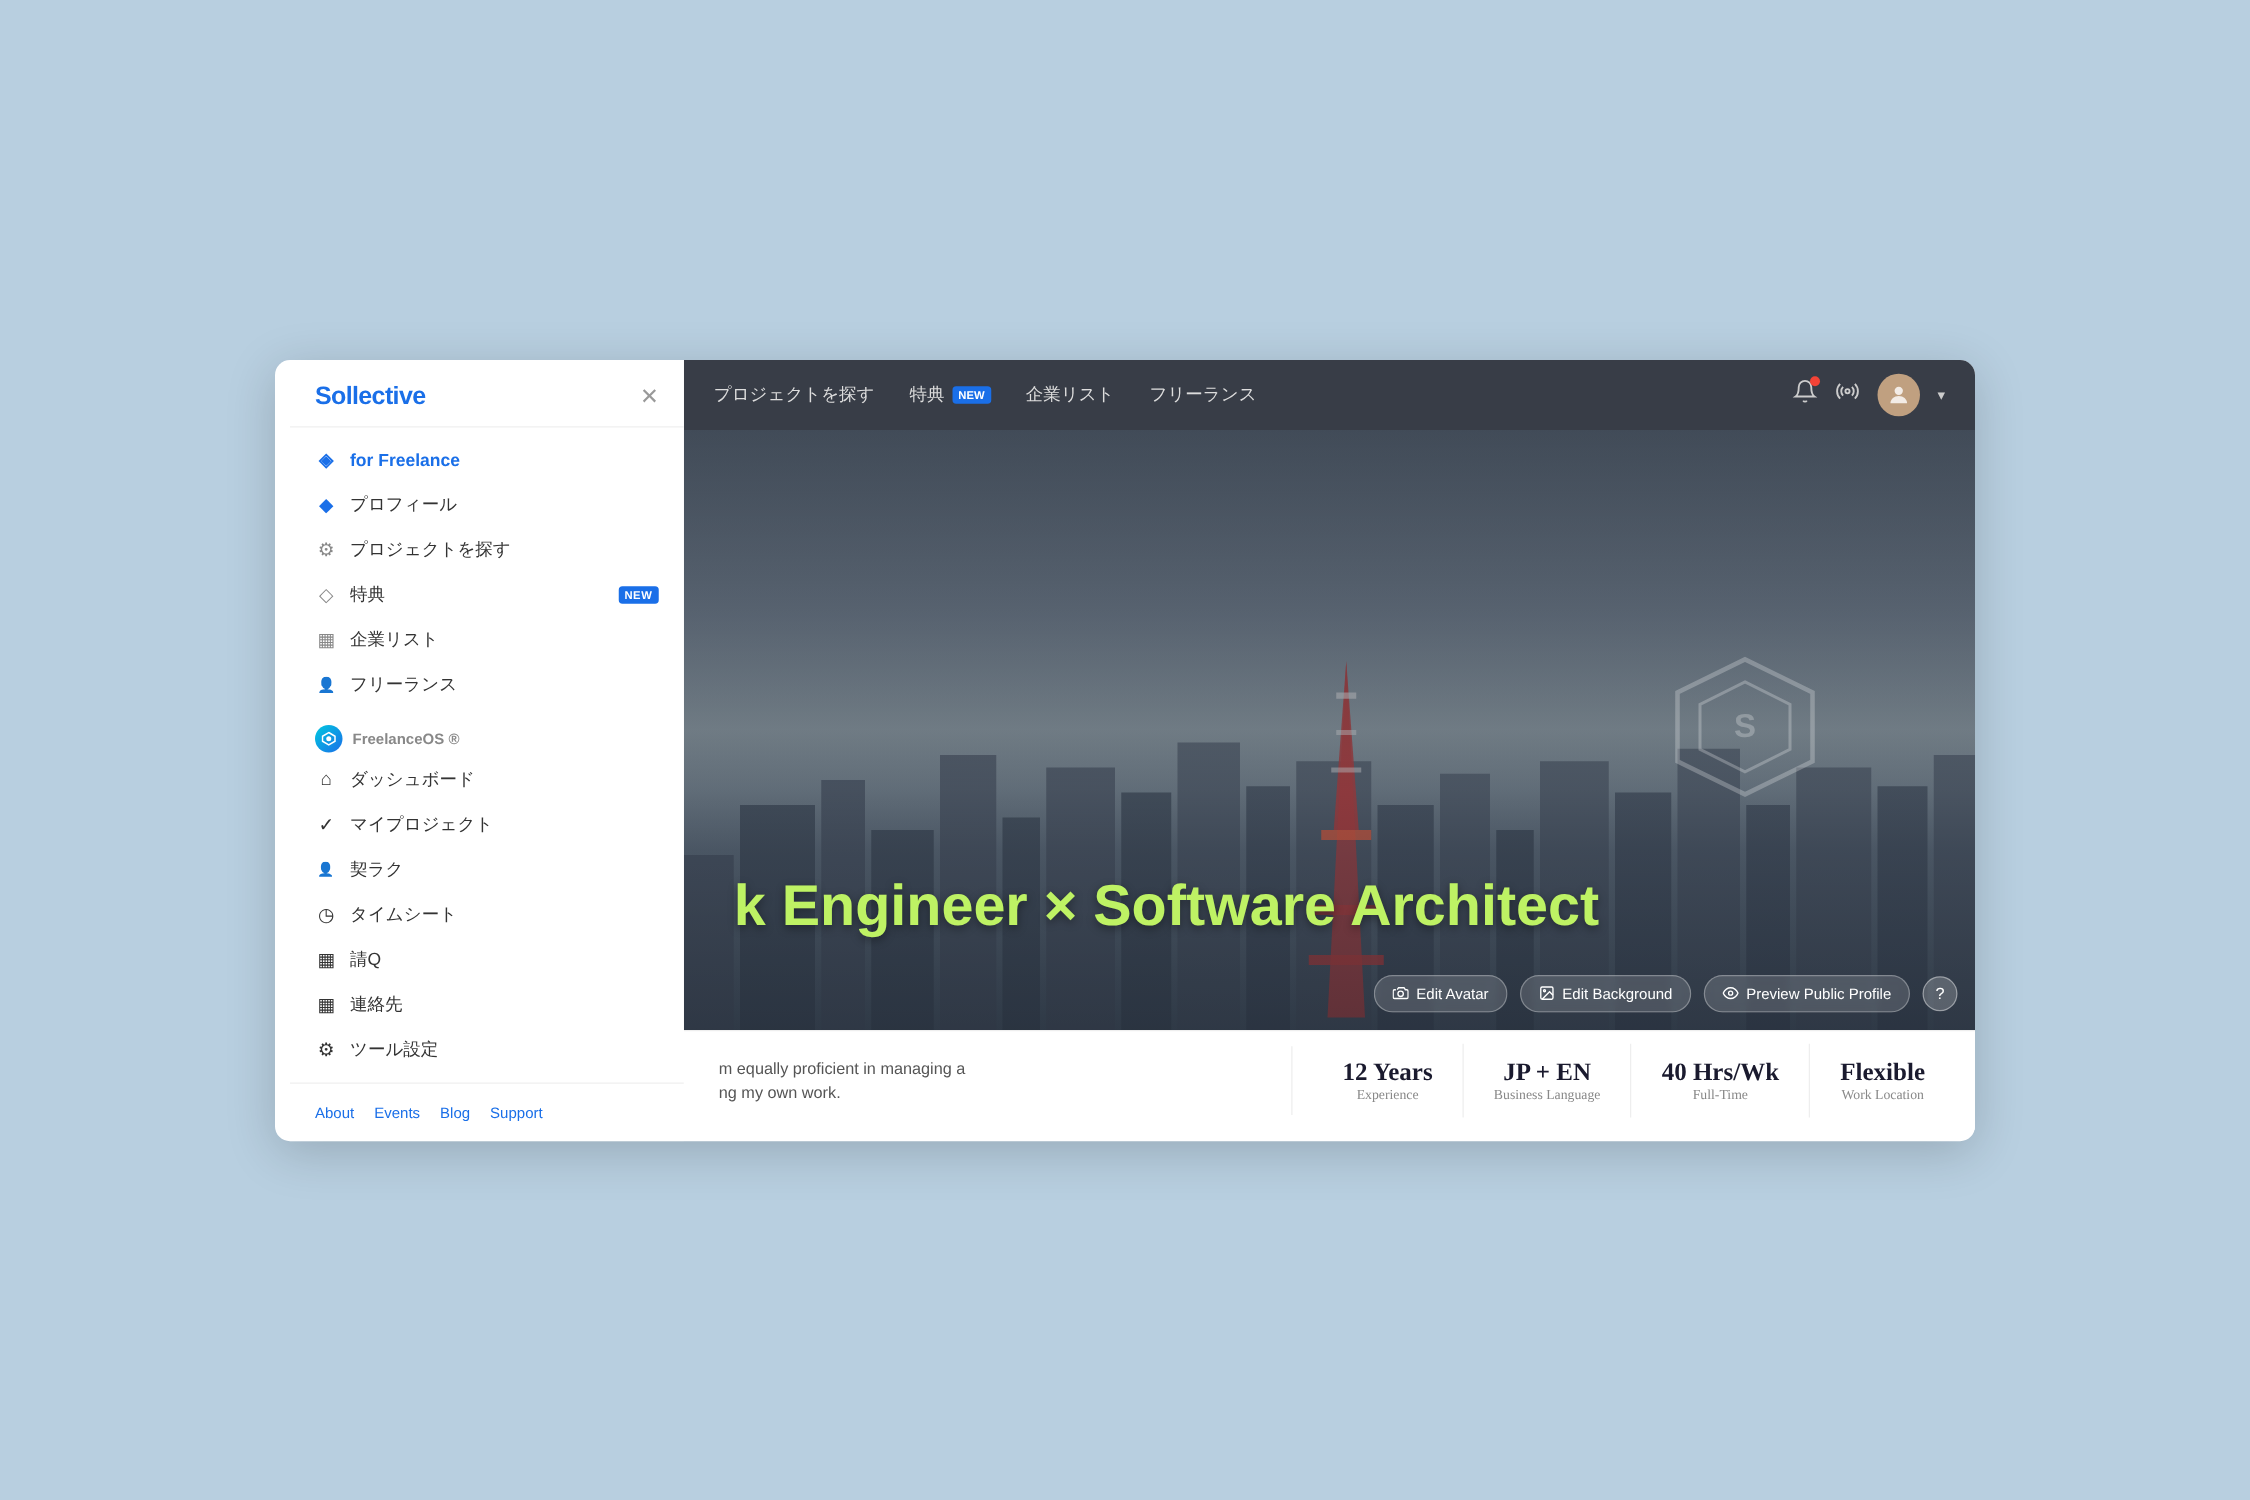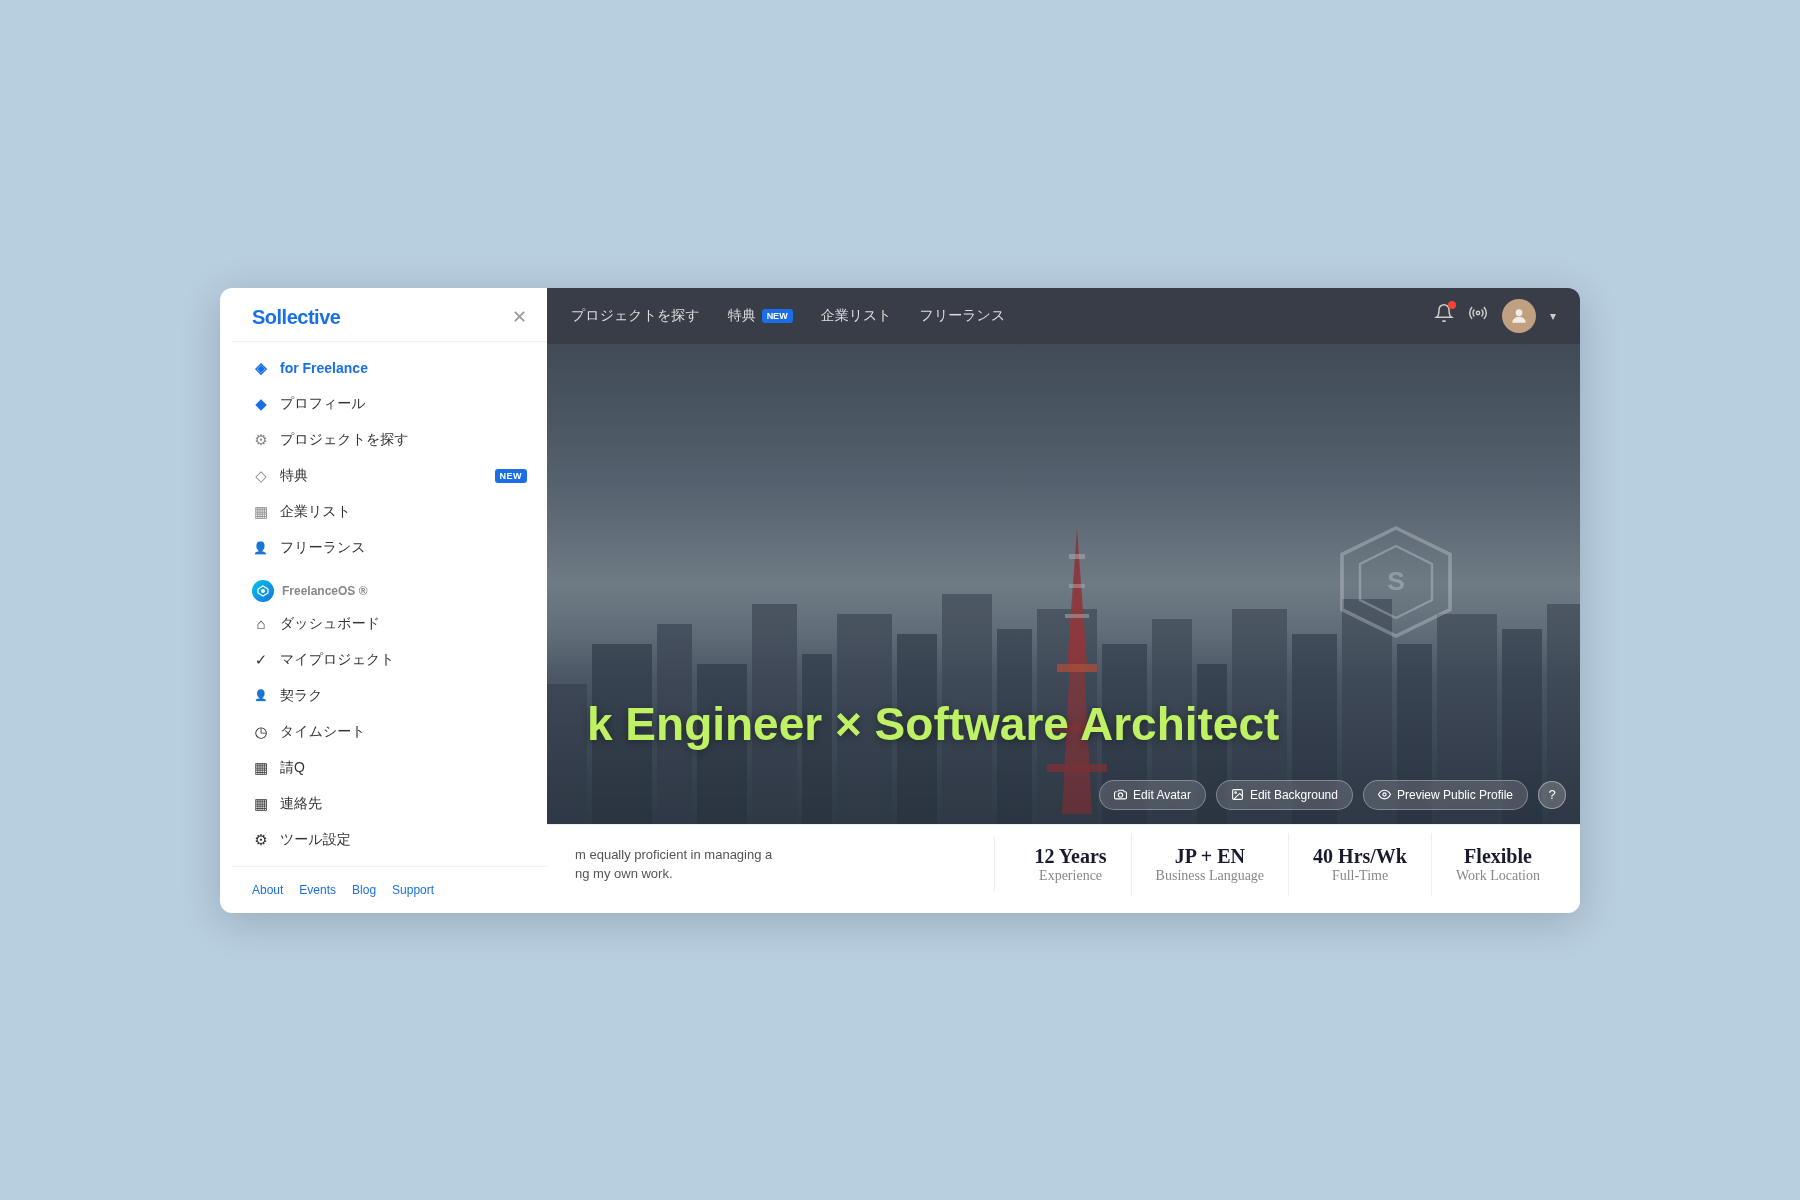--- a/index.html
+++ b/index.html
@@ -313,21 +313,21 @@
       font-family: Liberation Serif, serif;
     }
     .stat-item:last-child { border-right: none; }
     .stat-value {
       font-size: 20px;
       font-weight: 700;
       color: #1a1a2e;
       white-space: nowrap;
     }
     .stat-label {
-      font-size: 14px;
+      font-size: 11px;
       color: #888;
       margin-top: 0;
     }
     
     .buildings {
       position: absolute;
       bottom: 0;
       left: 0;
       right: 0;
       height: 300px;

